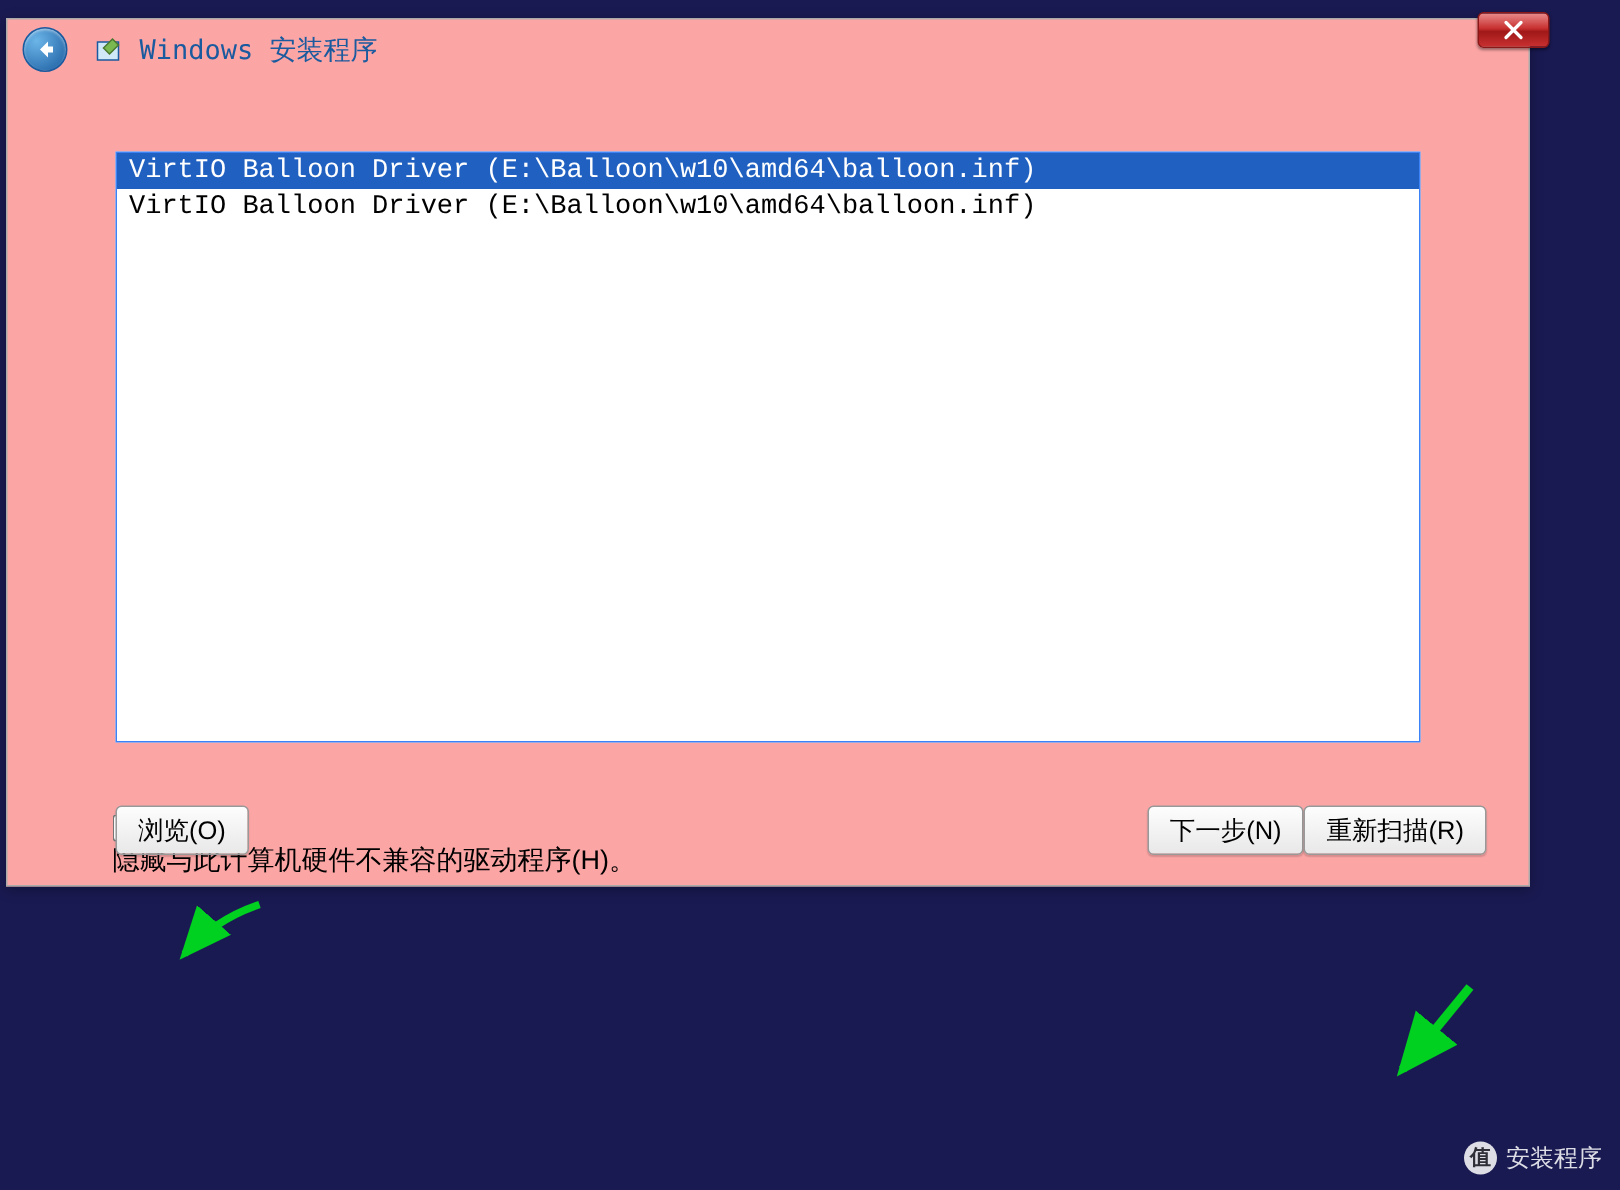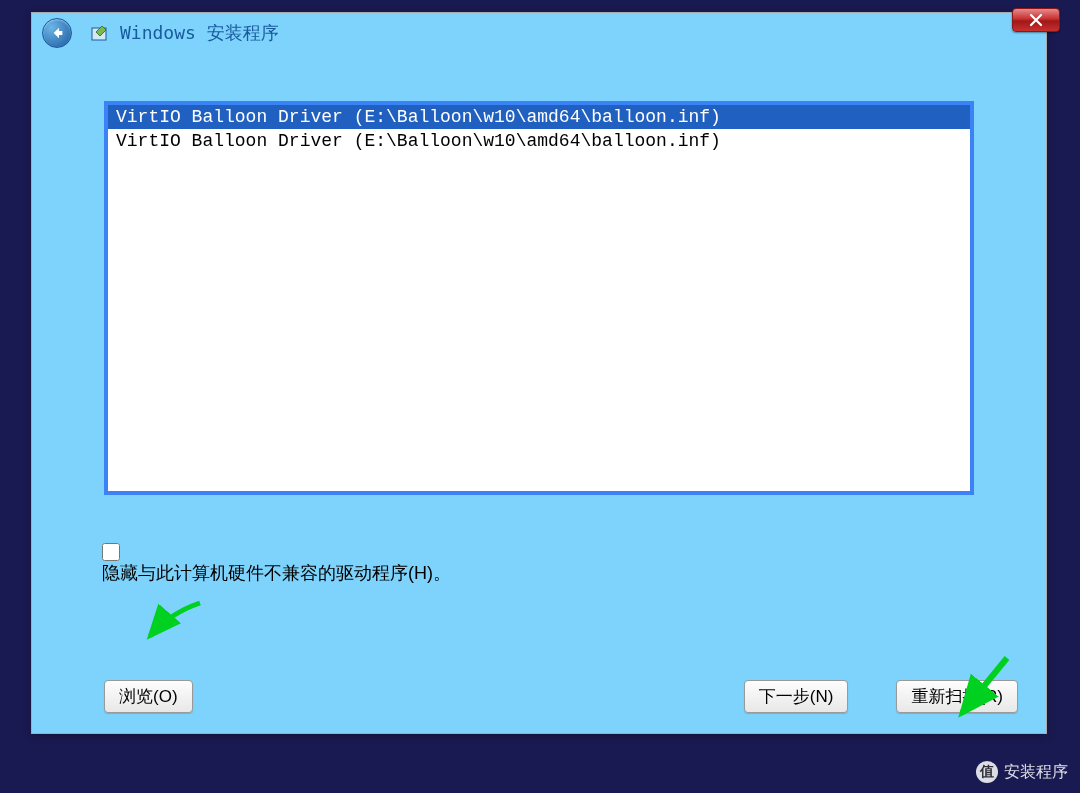--- a/index.html
+++ b/index.html
@@ -10,25 +10,25 @@
     body {
       width: 1080px;
       height: 793px;
       background: #1a1a52;
       font-family: "Microsoft YaHei", SimSun, sans-serif;
       position: relative;
       overflow: hidden;
     }
     .dialog {
       position: absolute;
-      left: 31px;
+      left: 4px;
       top: 12px;
       width: 1016px;
-      height: 722px;
-      background: #7dd3fc;
+      height: 579px;
+      background: #fca5a5;
       border: 1px solid #aaa;
       box-shadow: 0 2px 8px rgba(0,0,0,0.3);
     }
     .titlebar {
       height: 40px;
       display: flex;
       align-items: center;
       padding: 0 10px;
       position: relative;
     }
@@ -87,21 +87,21 @@
     }
     .heading {
       color: #1a5a9e;
       font-size: 24px;
       font-weight: normal;
       margin-bottom: 40px;
     }
     .list-box {
       width: 100%;
       height: 394px;
-      border: 4px solid #3b82f6;
+      border: 1px solid #3b82f6;
       background: white;
       overflow: auto;
       font-family: SimSun, "Courier New", monospace;
       font-size: 18px;
     }
     .list-item {
       padding: 2px 8px;
       white-space: nowrap;
       cursor: pointer;
       color: #000;
@@ -124,21 +124,20 @@
       height: 18px;
       margin-right: 4px;
       cursor: pointer;
     }
     .button-row {
       position: absolute;
       bottom: 20px;
       left: 72px;
       right: 28px;
       display: flex;
-      gap: 48px;
     }
     .btn {
       padding: 4px 14px;
       font-size: 17px;
       font-family: SimSun, "Microsoft YaHei", sans-serif;
       background: linear-gradient(to bottom, #fdfdfd, #e8e8e8);
       border: 1px solid #999;
       border-radius: 4px;
       cursor: pointer;
       color: #000;

